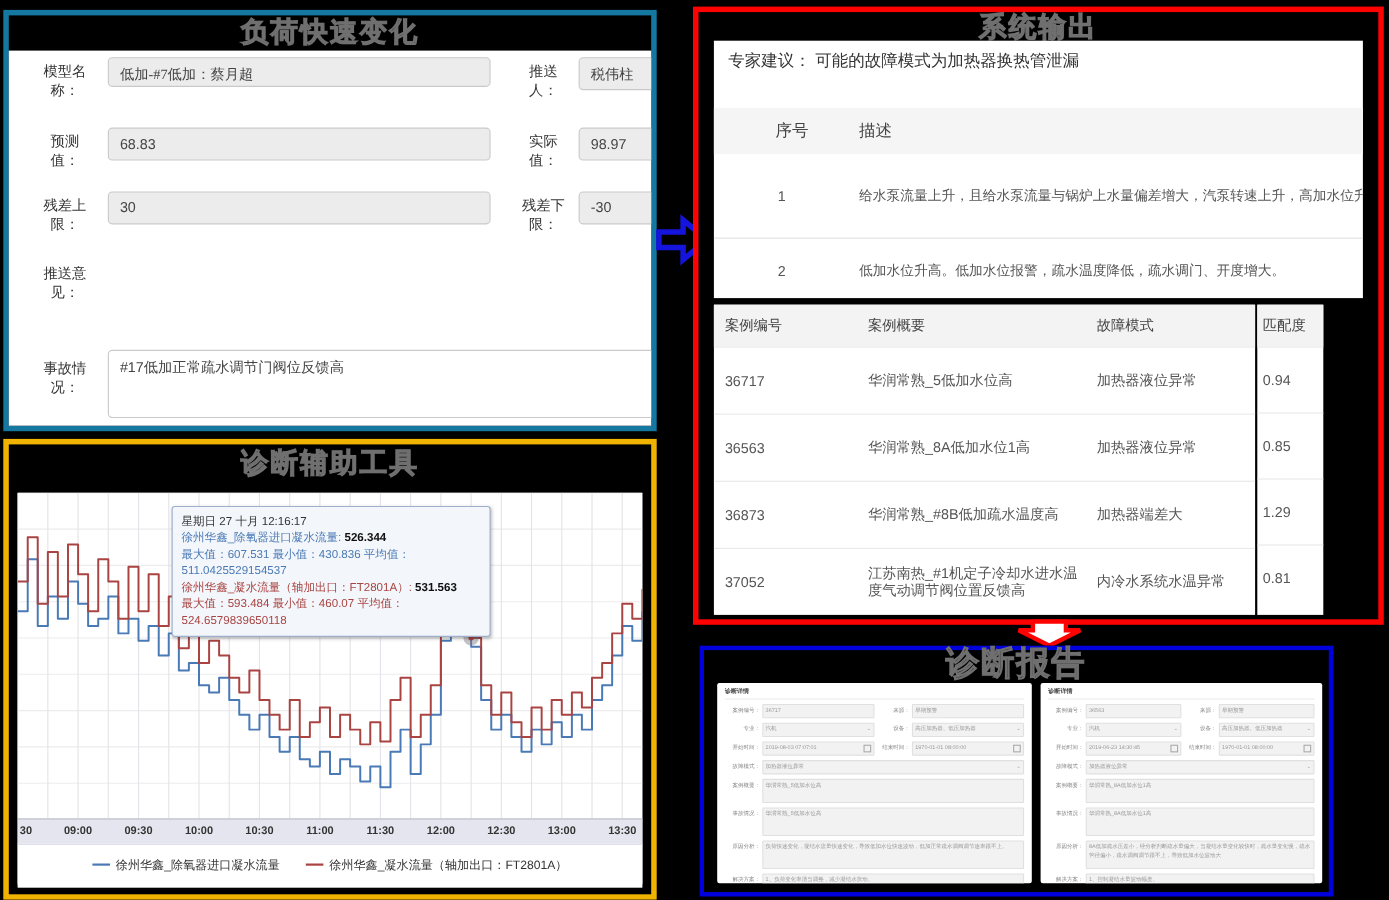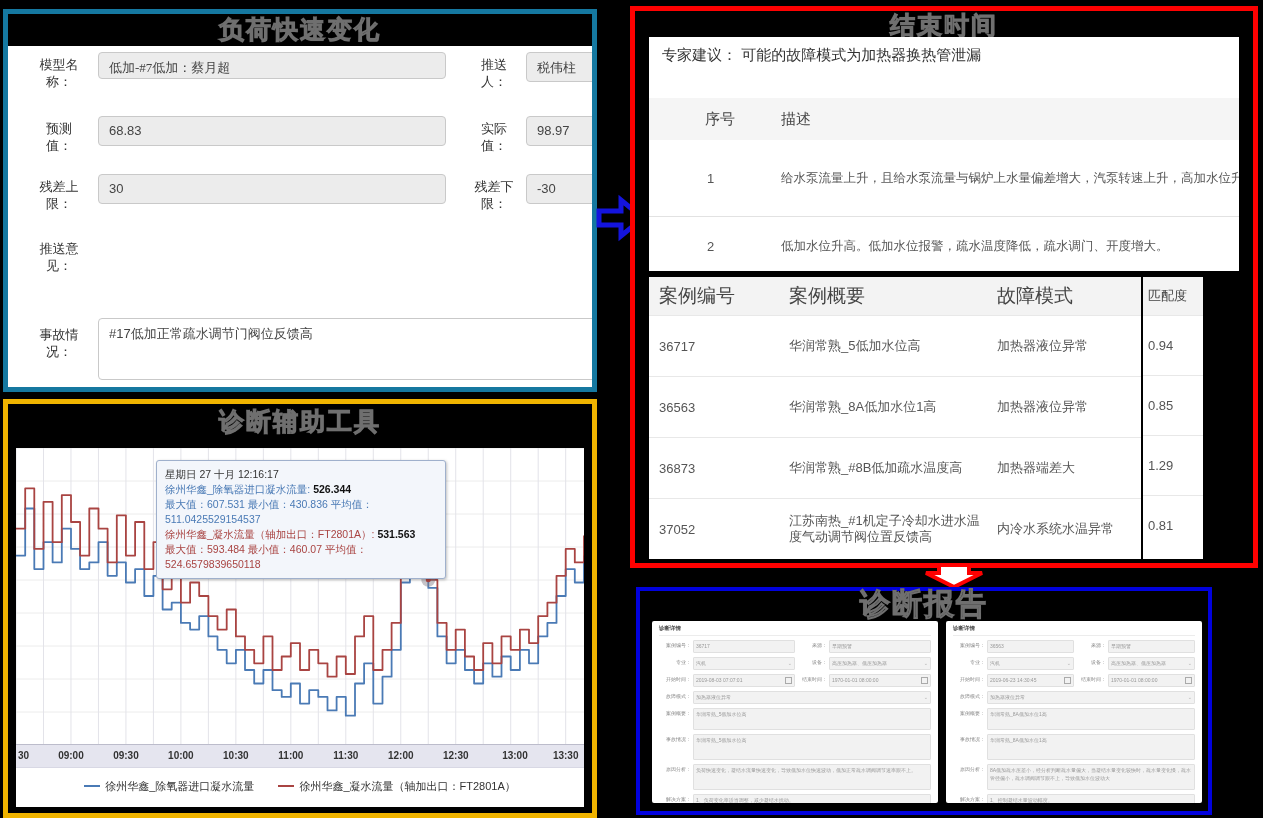--- a/index.html
+++ b/index.html
@@ -64,21 +64,21 @@
     margin-top:24px;height:42px;background:#f5f5f5;display:flex;align-items:center;
     font-size:15px;color:#444;
   }
   .dh-no{margin-left:56px;width:76px;}
   .desc-row{display:flex;align-items:center;font-size:12.5px;color:#555;}
   .desc-row .dr-no{margin-left:58px;width:74px;flex:none;font-size:13px;}
   .desc-row .dr-text{white-space:nowrap;overflow:hidden;flex:1;}
   .desc-row1{height:76px;}
   .desc-row2{height:58px;border-top:1px solid #e2e2e2;}
   .card-cases{left:14px;top:266px;width:492px;height:282px;}
-  .case-head{height:38px;background:#f3f3f3;display:flex;align-items:center;font-size:19px;color:#444;}
+  .case-head{height:38px;background:#f3f3f3;display:flex;align-items:center;font-size:13px;color:#444;}
   .case-row{height:60px;display:flex;align-items:center;border-top:1px solid #e8e8e8;font-size:13px;color:#555;}
   .cc-id{width:130px;padding-left:10px;flex:none;}
   .cc-sum{width:200px;flex:none;line-height:16px;}
   .cc-mode{flex:1;padding-left:8px;}
   .card-match{left:508px;top:266px;width:60px;height:282px;}
   .match-head{height:38px;background:#f3f3f3;display:flex;align-items:center;font-size:13px;color:#444;padding-left:5px;box-sizing:border-box;}
   .match-cell{height:60px;display:flex;align-items:center;border-top:1px solid #e8e8e8;font-size:13px;color:#555;padding-left:5px;box-sizing:border-box;}
   
   .p-rep{left:636px;top:587px;width:568px;height:220px;border:4px solid #0101dd;}
   .p-rep .panel-title{font-size:30px;line-height:26px;z-index:1;}
@@ -191,38 +191,38 @@
     <div class="chart-axis" id="chart-axis">
         <span style="left: 2px; text-align: left;">30</span>
         <span style="left: 37.9677px;">09:00</span>
         <span style="left: 92.9355px;">09:30</span>
         <span style="left: 147.903px;">10:00</span>
         <span style="left: 202.871px;">10:30</span>
         <span style="left: 257.839px;">11:00</span>
         <span style="left: 312.806px;">11:30</span>
         <span style="left: 367.774px;">12:00</span>
         <span style="left: 422.742px;">12:30</span>
-        <span style="left: 477.71px; text-align: right;">13:00</span>
+        <span style="left: 477.71px;">13:00</span>
         <span style="left: 532.677px;">13:30</span>
       </div>
     <div class="chart-legend" id="chart-legend">
         <span class="legend-item">
           <span class="legend-dash" style="background: rgb(74, 122, 181);"></span>
           <span>徐州华鑫_除氧器进口凝水流量</span>
         </span>
         <span class="legend-item">
           <span class="legend-dash" style="background: rgb(169, 68, 66);"></span>
           <span>徐州华鑫_凝水流量（轴加出口：FT2801A）</span>
         </span>
       </div>
   </div>
 </div>
 
 <div class="panel p-out">
-  <div class="panel-title">结束时间</div>
+  <div class="panel-title">系统输出</div>
 
   <div class="card card-expert">
     <div class="expert-line">
       <span>专家建议：</span>
       <span>可能的故障模式为加热器换热管泄漏</span>
     </div>
     <div class="desc-head">
       <span class="dh-no">序号</span>
       <span>描述</span>
     </div>

